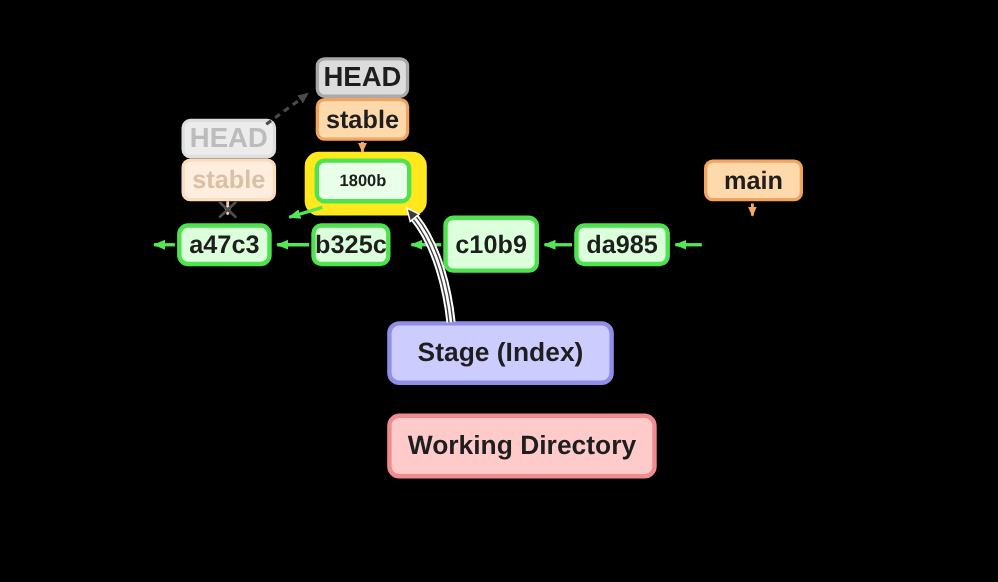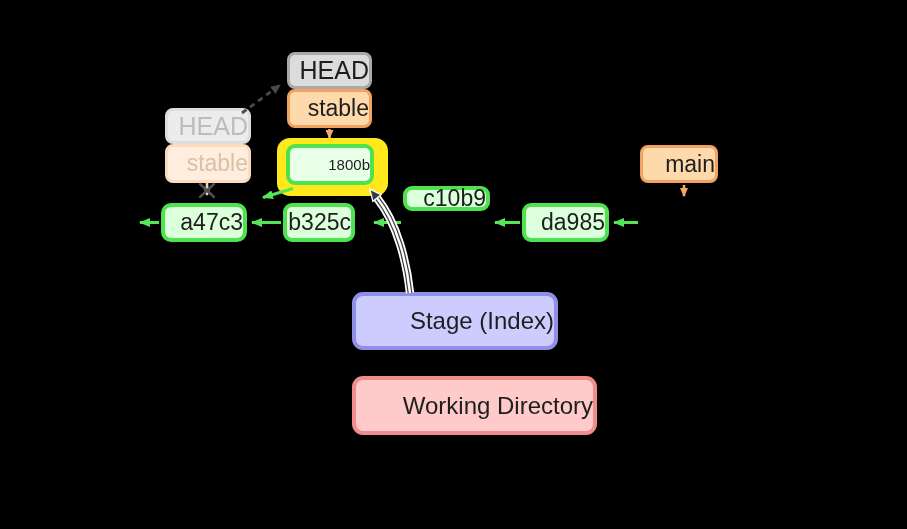--- a/index.html
+++ b/index.html
@@ -3,22 +3,22 @@
 <meta charset="utf-8">
 <style>
   html,body { margin:0; padding:0; background:#000; }
   #canvas {
     position:relative; width:907px; height:529px; background:var(--bg,#000);
     font-family:"Liberation Sans", sans-serif; overflow:hidden;
     color:var(--text,#1e1e1e);
   }
   .box {
     position:absolute; box-sizing:border-box;
-    display:flex; align-items:center; justify-content:flex-end;
-    line-height:1; white-space:nowrap;
+    display:flex; align-items:center; justify-content:center;
+    line-height:1; white-space:nowrap;font-weight:bold;
   }
   .commit {
     background:var(--green-fill); border:4px solid var(--green-border);
     border-radius:9px; font-size:23px;
   }
   .commit-new {
     background:var(--green-fill-new); border:4px solid var(--green-border);
     border-radius:9px; font-size:15px;
   }
   .glow { position:absolute; background:var(--yellow); border-radius:13px; }
@@ -65,31 +65,31 @@
   </div>
   <div class="box branch-box" style="left:287px; top:89px; width:85px; height:39px;">
     <span>stable</span>
   </div>
 
   <div class="glow" style="left:277px; top:138px; width:111px; height:58px;"></div>
   <div class="box commit-new" style="left:286px; top:144px; width:88px; height:41px;">
     <span>1800b</span>
   </div>
 
-  <div class="box branch-box" style="left:640px; top:145px; width:78px; height:38px;">
+  <div class="box branch-box" style="left:640px; top:145px; width:90px; height:38px;">
     <span>main</span>
   </div>
 
   <div class="box commit" style="left:161px; top:203px; width:86px; height:39px;border-radius:10px;">
     <span>a47c3</span>
   </div>
   <div class="box commit" style="left:283px; top:203px; width:72px; height:39px;">
     <span>b325c</span>
   </div>
-  <div class="box commit" style="left:403px; top:186px; width:87px; height:25px;">
+  <div class="box commit" style="left:403px; top:196px; width:87px; height:52px;">
     <span>c10b9</span>
   </div>
   <div class="box commit" style="left:522px; top:203px; width:87px; height:39px;">
     <span>da985</span>
   </div>
 
   <div class="box stage-box" style="left:352px; top:292px; width:206px; height:58px;">
     <span>Stage (Index)</span>
   </div>
   <div class="box wd-box" style="left:352px; top:376px; width:245px; height:59px;">

